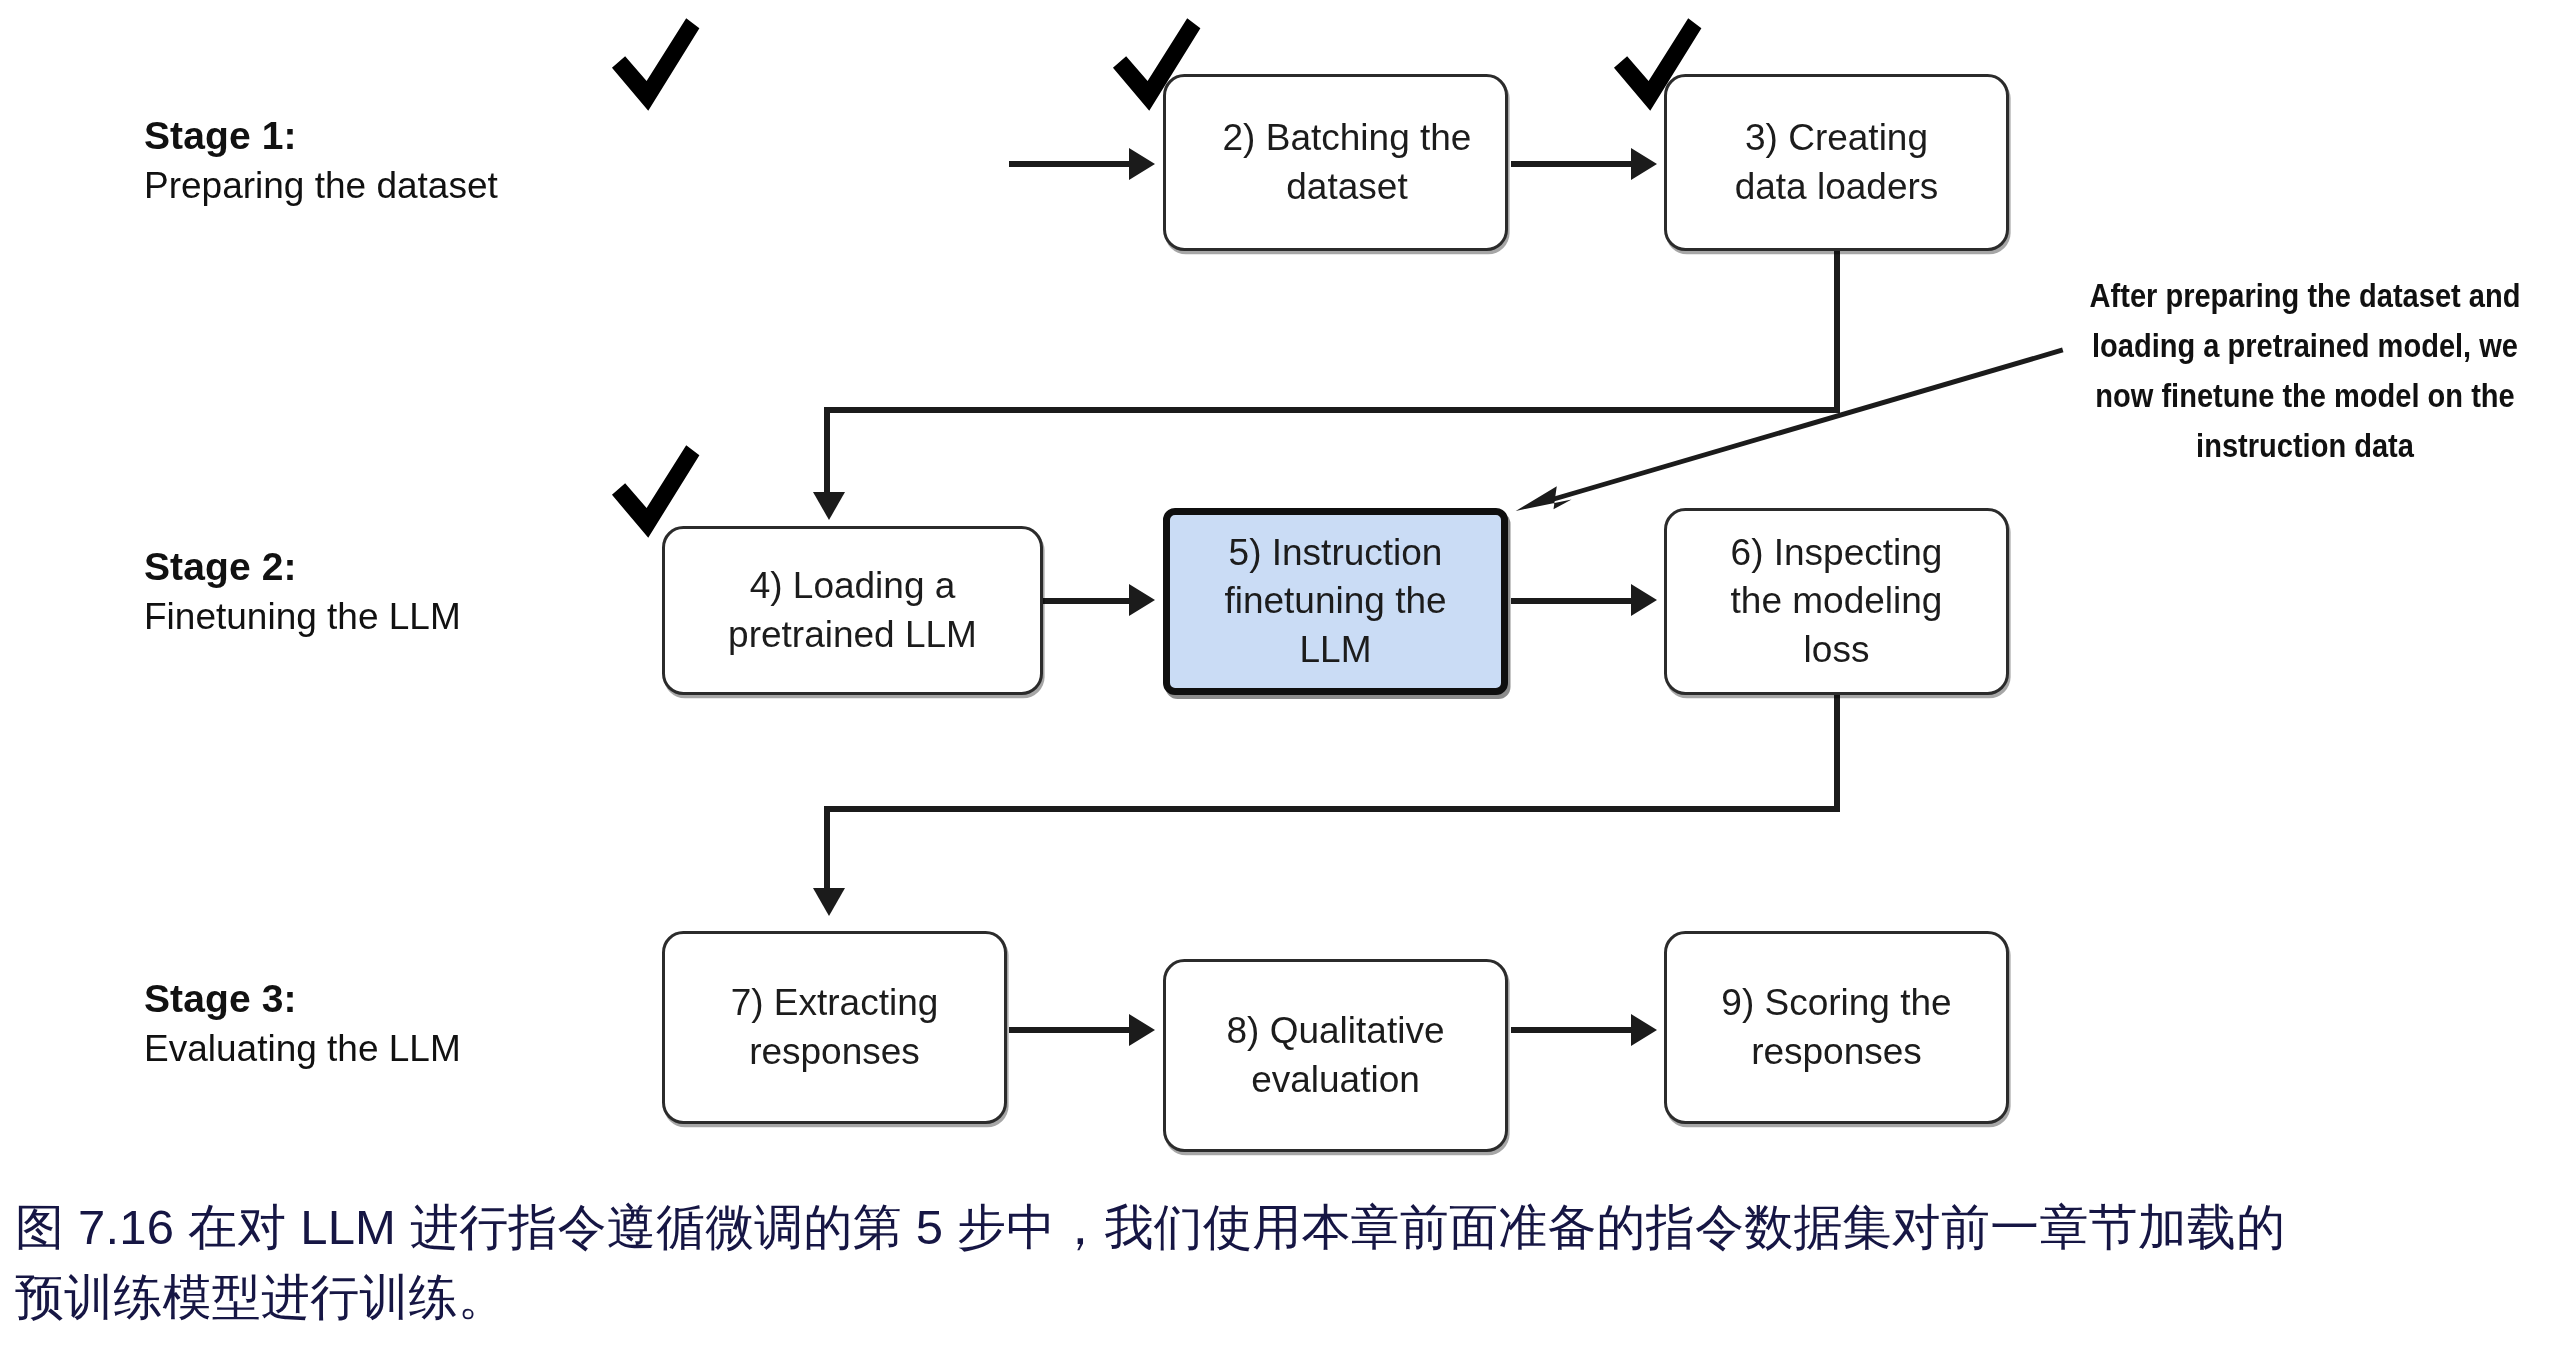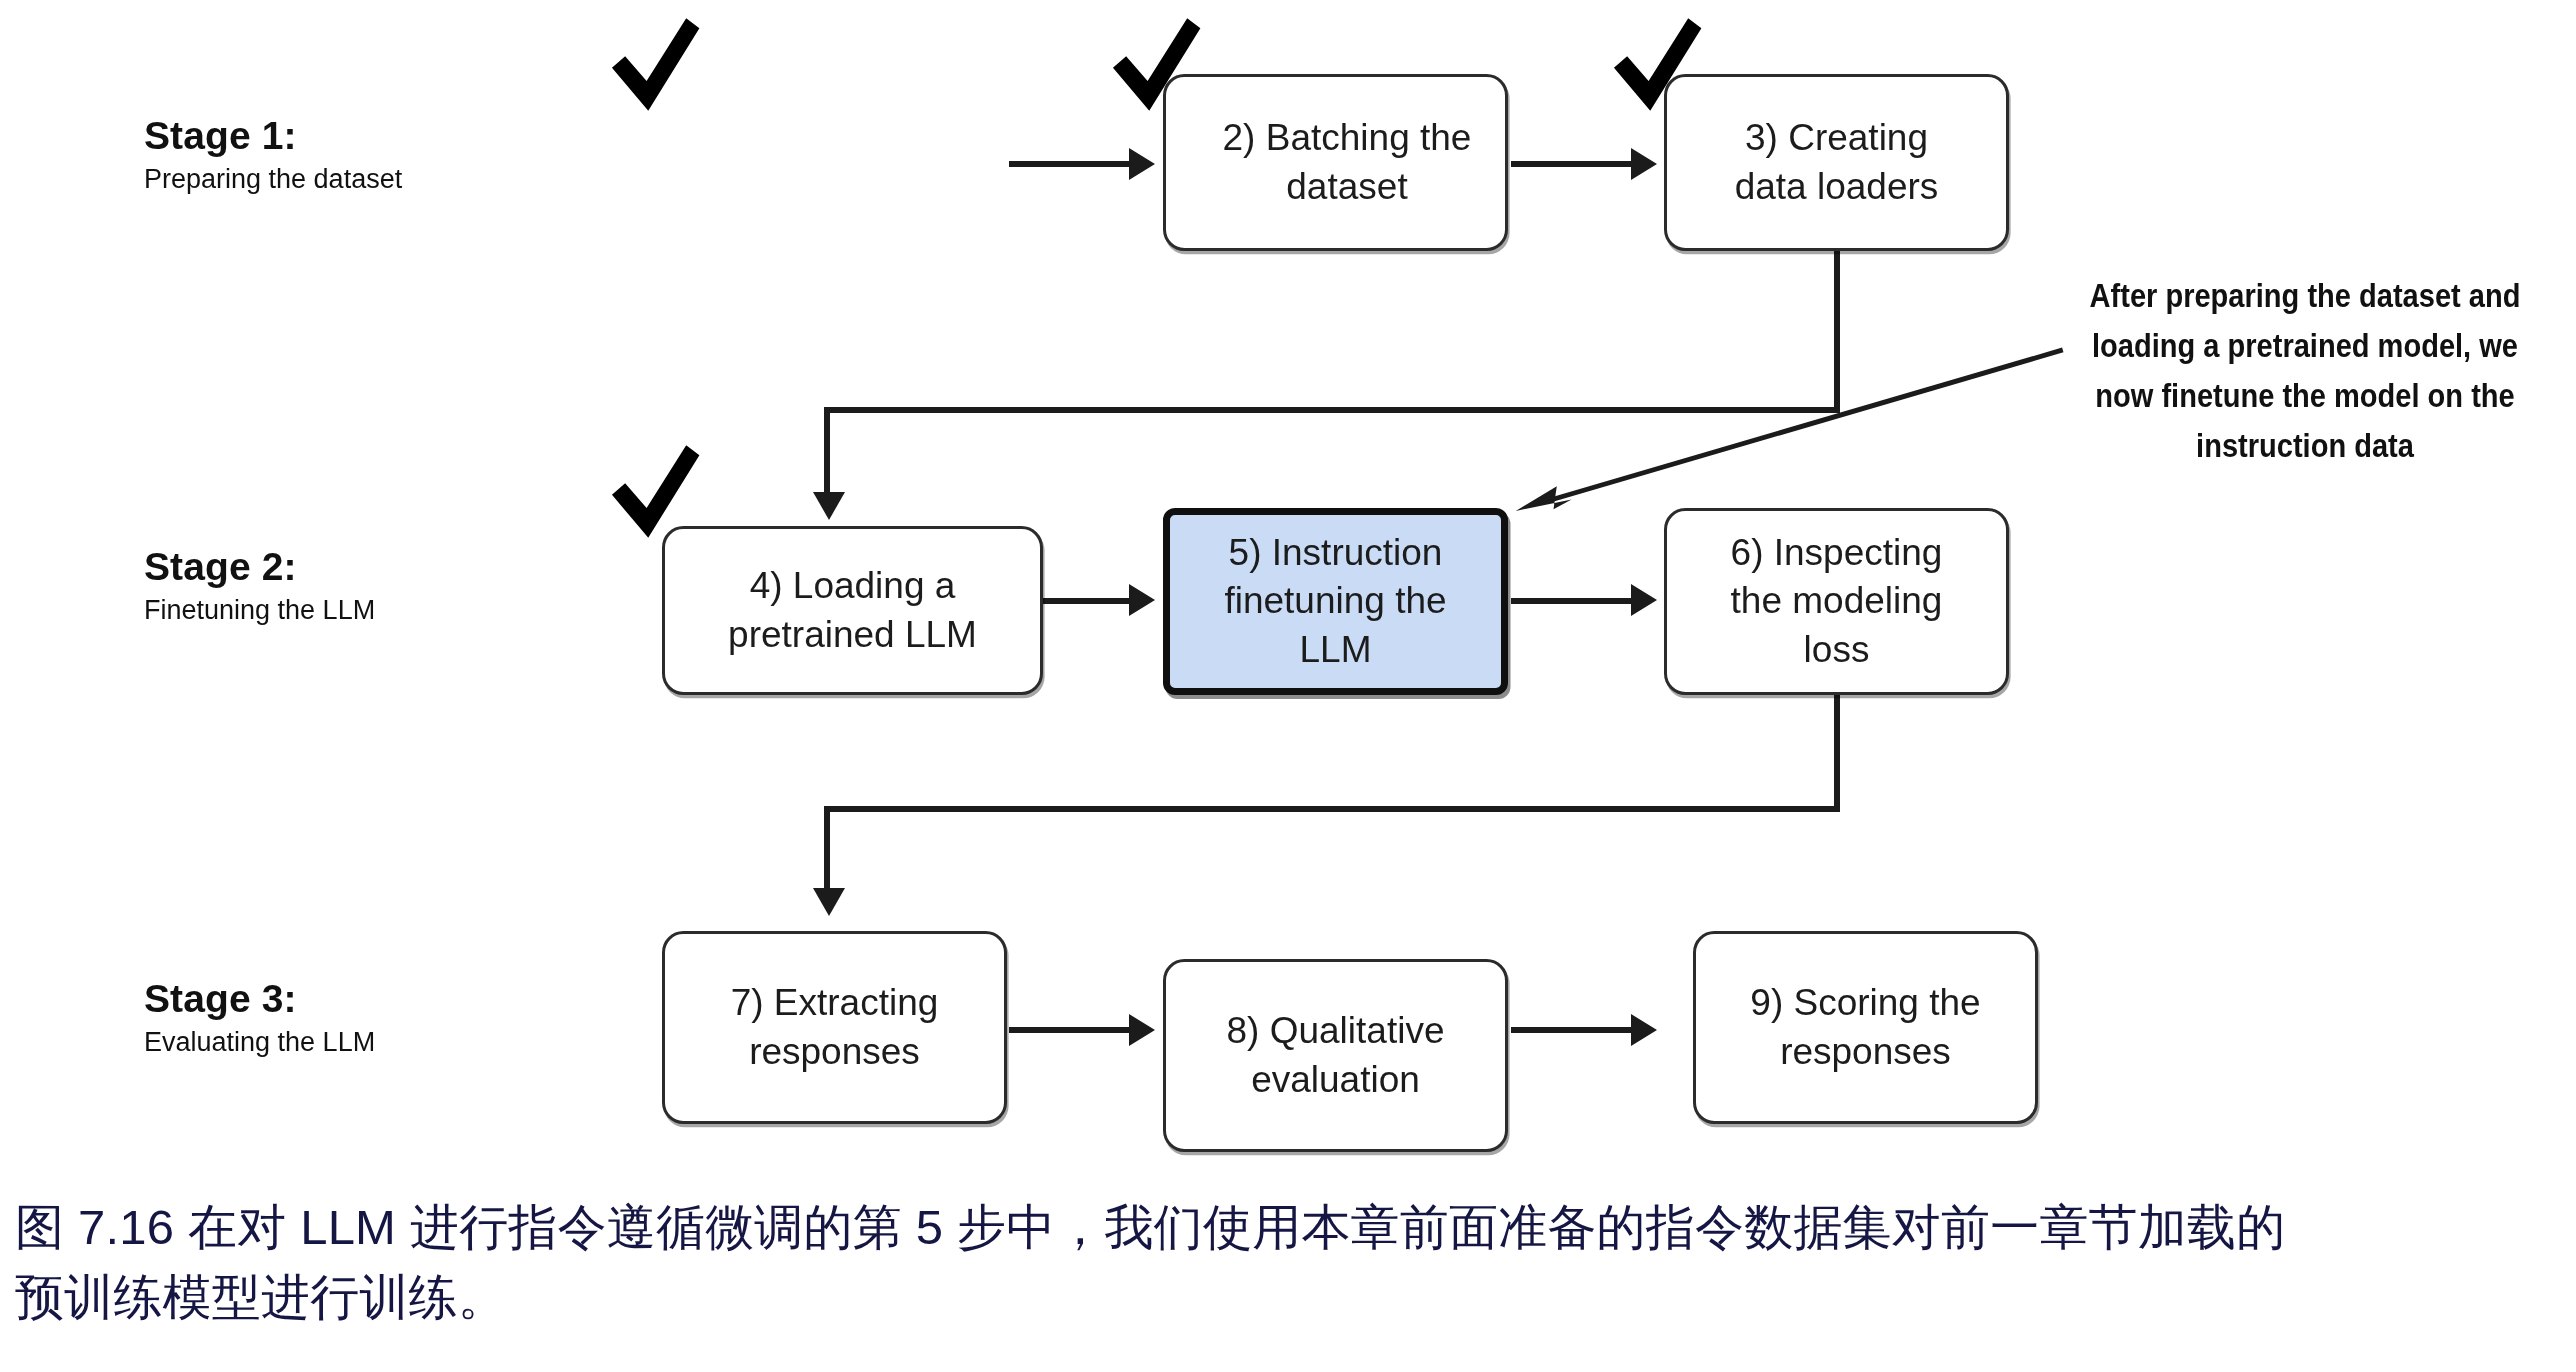--- a/index.html
+++ b/index.html
@@ -4,21 +4,21 @@
 <style>
   html,body{margin:0;padding:0;background:#ffffff;}
   body{width:2576px;height:1373px;position:relative;overflow:hidden;
        font-family:"Liberation Sans","DejaVu Sans",sans-serif;color:#1a1a1a;}
 
   #stage{position:absolute;left:0;top:0;width:2576px;height:1373px;}
 
   
   .stage-label{position:absolute;left:144px;line-height:1.30;}
   .stage-label .ttl{font-weight:bold;font-size:39px;letter-spacing:0.1px;color:#111;display:block;}
-  .stage-label .sub{font-weight:normal;font-size:27px;color:#111;display:block;text-align:center;}
+  .stage-label .sub{font-weight:normal;font-size:37px;color:#111;display:block;text-align:center;}
 
   
   .node{position:absolute;box-sizing:border-box;background:#ffffff;
         border:3.3px solid #2b2b2b;border-radius:21.4px;
         display:flex;align-items:center;justify-content:center;text-align:center;
         font-size:37px;line-height:1.30;color:#1c1c1c;padding:5px 13px;
         box-shadow:1.6px 3.3px 0 rgba(0,0,0,0.35);}
   .node.hl{background:#cadcf5;border:7.4px solid #0f0f0f;border-radius:12px;
            box-shadow:2.5px 4.1px 0 rgba(0,0,0,0.45);}
   .node span{display:block;}
@@ -141,21 +141,21 @@
     </div>
   </div>
 
   <div class="node" style="left:1163px;top:931px;width:345px;height:193px;margin-top:28px;">
     <div>
       <span>8) Qualitative</span>
       <span>evaluation</span>
     </div>
   </div>
 
-  <div class="node" style="left:1664px;top:931px;width:345px;height:193px;margin-left:29px;">
+  <div class="node" style="left:1664px;top:931px;width:345px;height:193px;">
     <div>
       <span>9) Scoring the</span>
       <span>responses</span>
     </div>
   </div>
 
   <div class="check" style="left:607px;top:15px;">
     <svg viewBox="0 0 120 120">
         <path d="M6 64 L22 50 L48 80 L96 4 L112 16 L50 116 Z" fill="#000000"></path>
       </svg>

